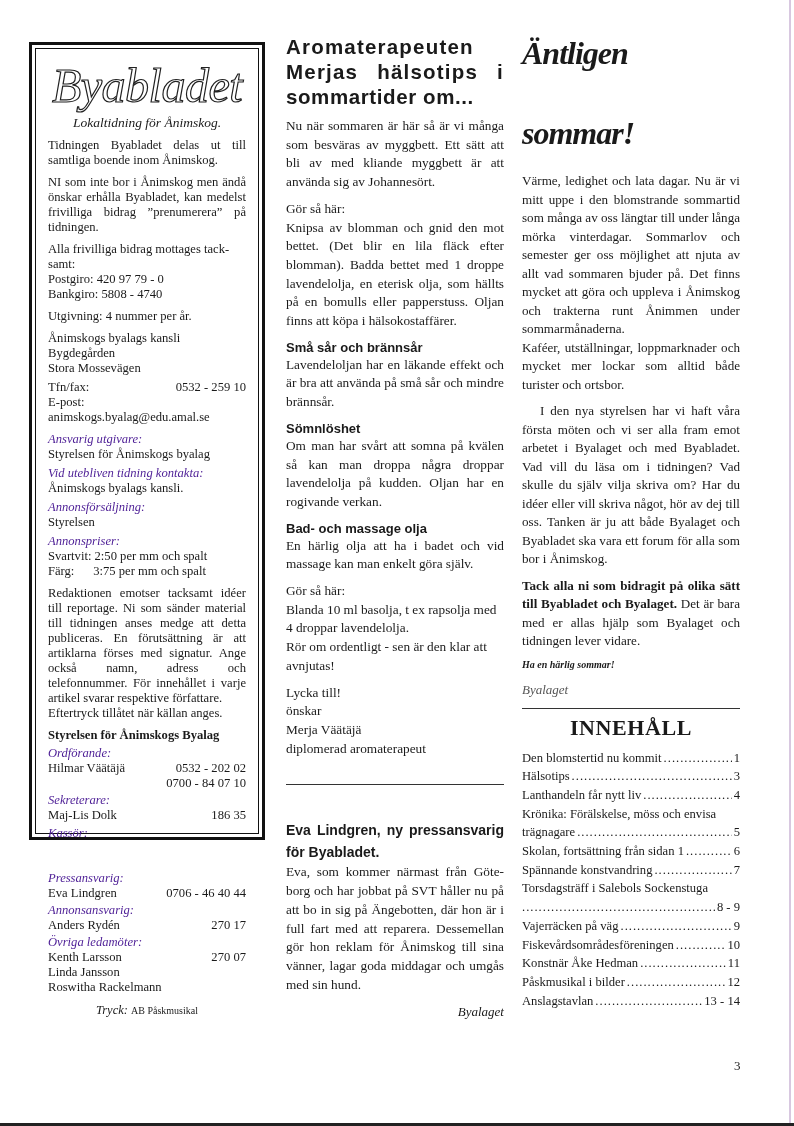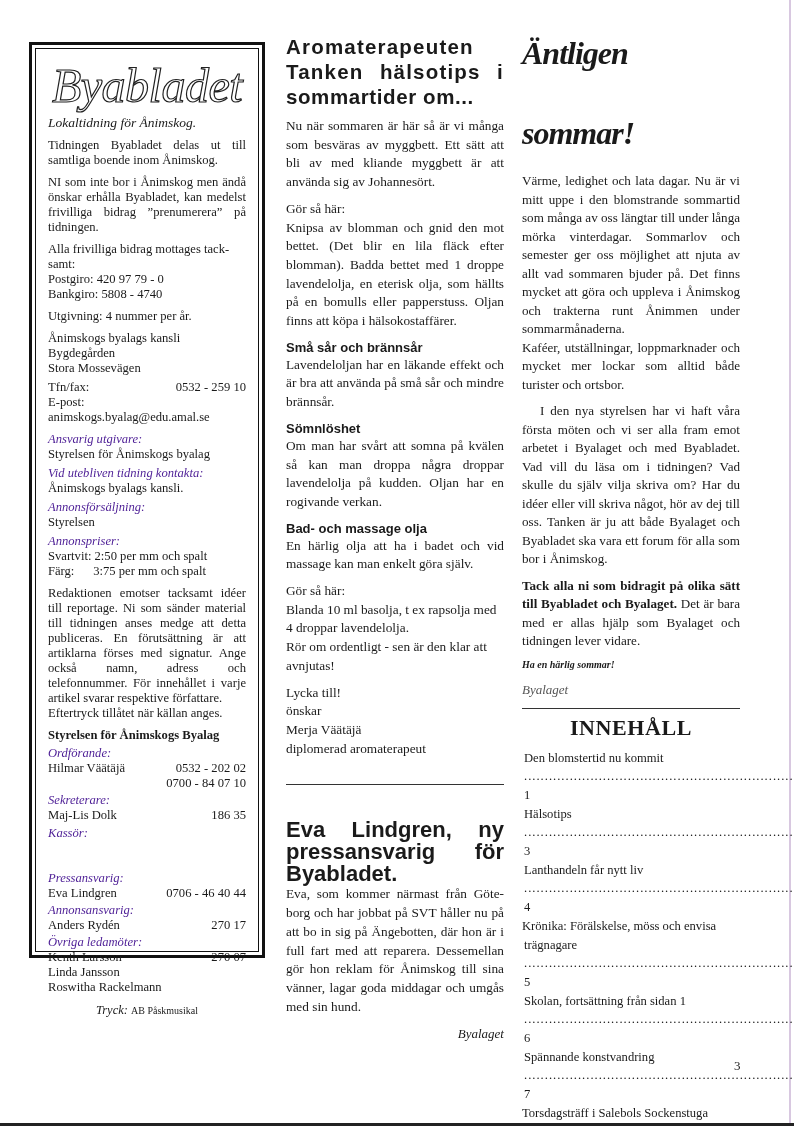--- a/index.html
+++ b/index.html
@@ -10,34 +10,34 @@
   }
   .page-edge {
     position: absolute; top: 0; right: 3px; width: 2px; height: 1126px;
     background: #d8c8e0;
   }
   .page-bottom {
     position: absolute; left: 0; bottom: 0; width: 794px; height: 3px; background: #222;
   }
   
   .info-box {
-    position: absolute; left: 29px; top: 42px; width: 236px; height: 916px;
+    position: absolute; left: 29px; top: 42px; width: 236px; height: 798px;
     border: 3px solid #111; box-sizing: border-box;
   }
   .info-inner {
     position: absolute; left: 3px; top: 3px; right: 3px; bottom: 3px;
     border: 1px solid #111; padding: 10px 12px 0 12px; box-sizing: border-box;
     font-size: 12.6px; line-height: 15px;
   }
   .masthead {
     text-align: center; font-family: "Liberation Serif", serif; font-style: italic;
     font-size: 48px; line-height: 50px; color: #fff; letter-spacing: -0.5px;
     -webkit-text-stroke: 1.2px #222; margin-top: 2px;
   }
-  .tagline { text-align: left; font-style: italic; font-size: 13.5px; margin: 4px 0 8px 0; }
+  .tagline { text-align: center; font-style: italic; font-size: 13.5px; margin: 4px 0 8px 0; }
   .info-inner p { margin: 0 0 7px 0; }
   .just { text-align: justify; }
   .lbl { font-style: italic; color: #4c1d95; display: block; }
   .row { display: flex; justify-content: space-between; }
   .bold { font-weight: bold; }
   .print { text-align: center; margin-top: 8px; font-size: 12.5px; }
   .print .small { font-size: 10px; }
   .gap { height: 15px; }
 
   
@@ -49,21 +49,21 @@
   }
   .art-title .last { text-align-last: left; display: block; letter-spacing: 0.6px; }
   .sub {
     font-family: "Liberation Sans", sans-serif; font-weight: bold; font-size: 13px;
     line-height: 17px; margin: 0;
   }
   .body { font-size: 13.3px; line-height: 18.7px; text-align: justify; margin: 0 0 8px 0; }
   .body.left { text-align: left; }
   .divider { border: 0; border-top: 1.5px solid #333; margin: 26px 0 34px 0; width: 218px; }
   .eva-title {
-    font-family: "Liberation Sans", sans-serif; font-weight: bold; font-size: 22px;
+    font-family: "Liberation Sans", sans-serif; font-weight: bold; font-size: 14px;
     line-height: 22px; margin: 0; text-align: justify;
   }
   .sig { text-align: right; font-style: italic; font-size: 13px; margin-top: 10px; }
 
   
   .right { position: absolute; left: 522px; top: 26px; width: 218px; }
   .script {
     font-family: "Liberation Serif", serif; font-style: italic; font-weight: bold;
     text-align: left; font-size: 32px; line-height: 54px; letter-spacing: -1px;
   }
@@ -71,21 +71,21 @@
   .right .body { font-size: 13.1px; line-height: 18.5px; }
   .indent { text-indent: 18px; }
   .italic-sig { font-style: italic; color: #555; font-size: 13px; margin: 0 0 10px 0; }
   .italic-bold { font-style: italic; font-weight: bold; font-size: 10px; margin: 0 0 12px 0; }
   .toc-rule { border: 0; border-top: 1.5px solid #333; margin: 6px 0 4px 0; width: 218px; }
   .toc-title {
     text-align: center; font-weight: bold; font-size: 22px; line-height: 30px;
     margin: 0 0 6px 0; letter-spacing: 0.6px;
   }
   .toc { font-size: 12.6px; line-height: 18.7px; }
-  .toc-item { display: flex; align-items: baseline; white-space: nowrap; flex-direction: column; }
+  .toc-item { display: flex; align-items: baseline; white-space: nowrap; }
   .toc-item .t { flex: 0 0 auto; }
   .toc-item .dots { flex: 1 1 auto; overflow: hidden; margin: 0 2px; }
   .toc-item .dots::before { content: "........................................................................................"; letter-spacing: 1px; }
   .toc-item .p { flex: 0 0 auto; }
   .page-number { position: absolute; left: 734px; top: 1058px; font-size: 13px; }
 </style>
 </head>
 <body>
 
 <div class="page-edge"></div>
@@ -177,21 +177,21 @@
     <div class="print">
       <i>Tryck:</i>
       <span class="small">AB Påskmusikal</span>
     </div>
   </div>
 </div>
 
 <div class="mid">
   <div class="art-title">
     <span>Aromaterapeuten</span>
-    <span>Tanken hälsotips i</span>
+    <span>Merjas hälsotips i</span>
     <span class="last">sommartider om...</span>
   </div>
 
   <p class="body">Nu när sommaren är här så är vi många som besväras av myggbett. Ett sätt att bli av med kliande myggbett är att använda sig av Johannesört.</p>
   <p class="body pre" style="white-space:pre-line">Gör så här:
 Knipsa av blomman och gnid den mot bettet. (Det blir en lila fläck efter blomman). Badda bettet med 1 droppe lavendelolja, en eterisk olja, som hällts på en bomulls eller papperstuss. Oljan finns att köpa i hälsokostaffärer.</p>
 
   <h3 class="sub">Små sår och brännsår</h3>
   <p class="body">Lavendeloljan har en läkande effekt och är bra att använda på små sår och mindre brännsår.</p>
 

